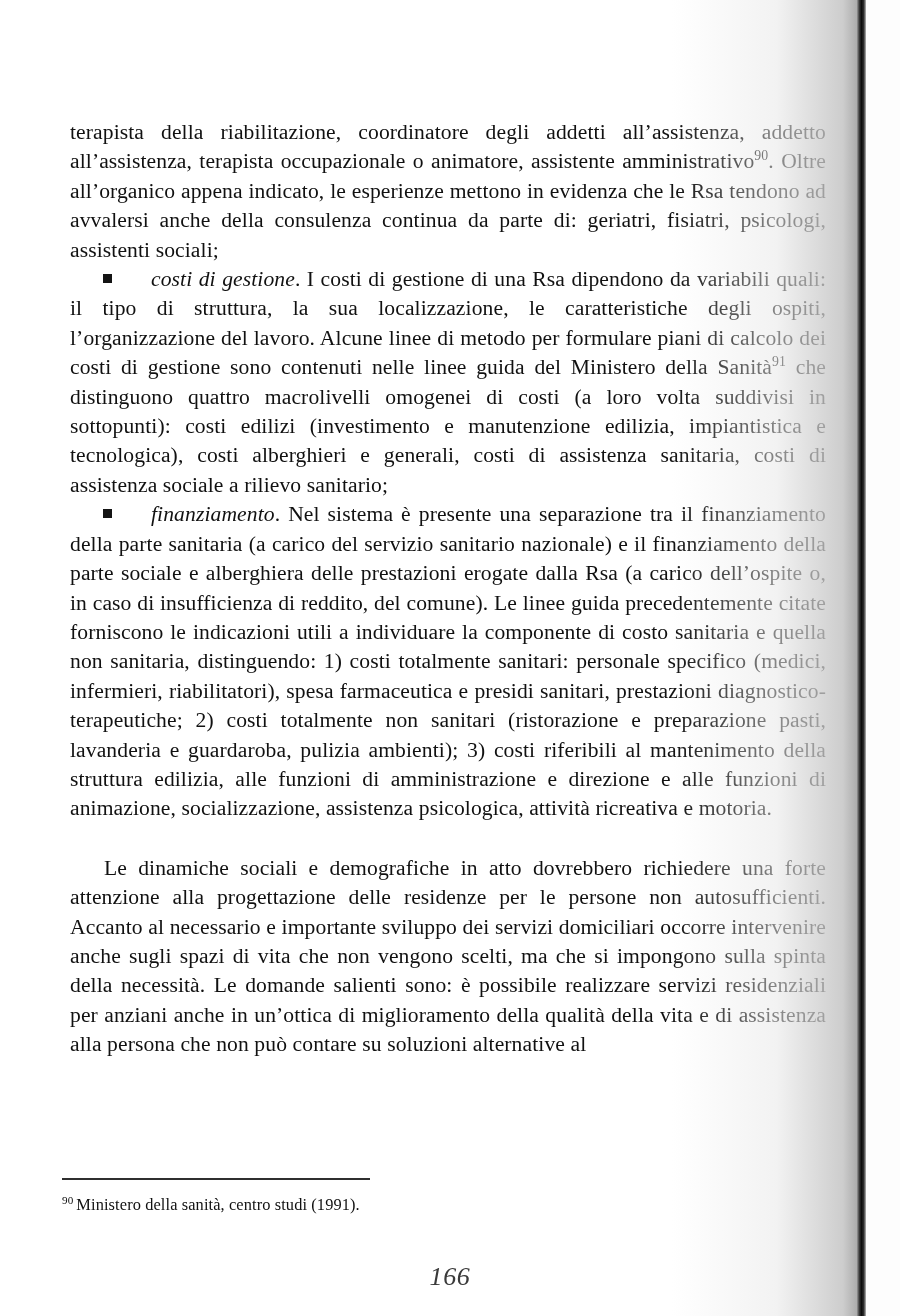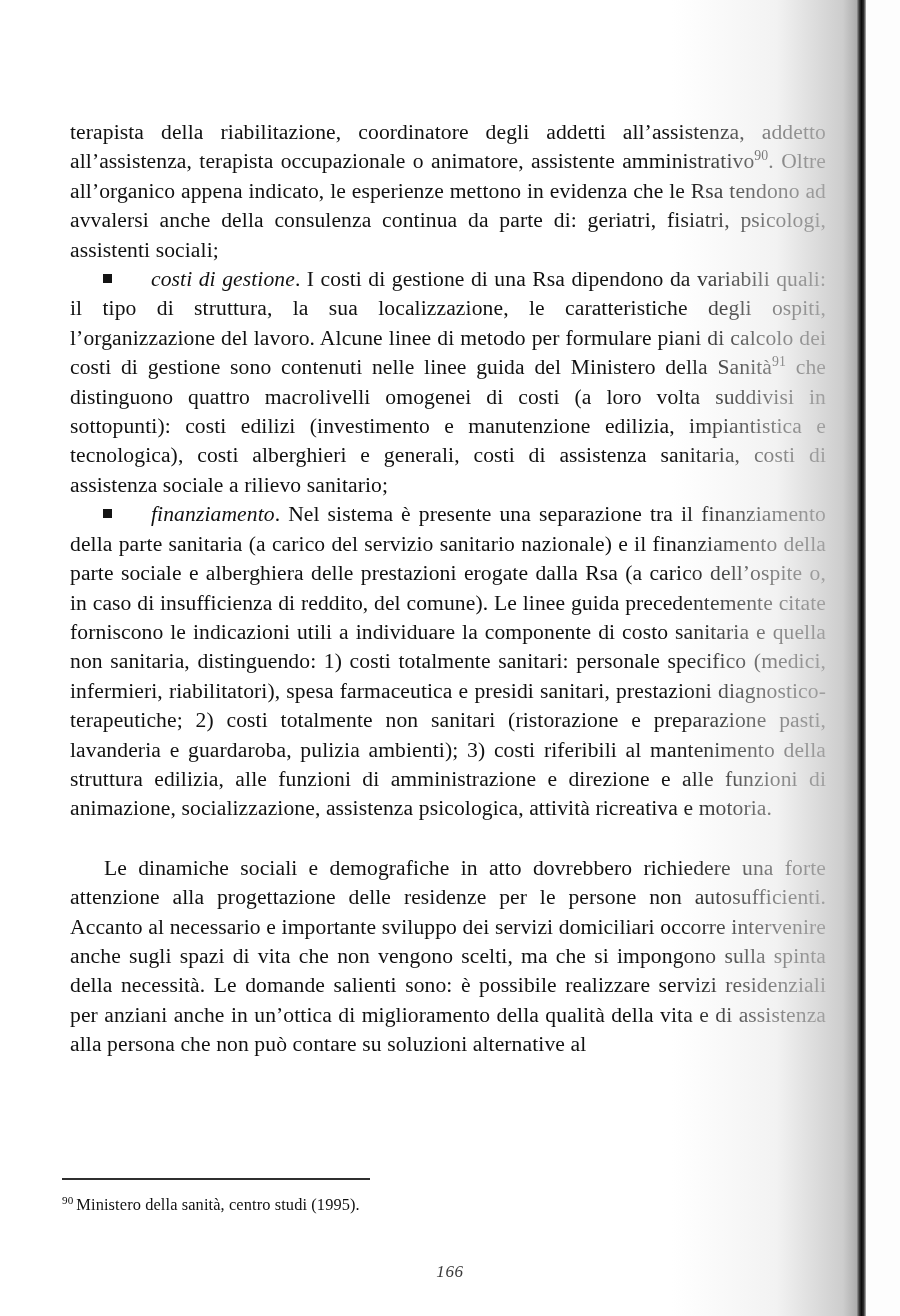--- a/index.html
+++ b/index.html
@@ -140,21 +140,21 @@
     line-height: 0;
     margin-right: 3px;
   }
 
   .page-number {
     position: absolute;
     left: 0;
     right: 0;
     top: 1262px;
     text-align: center;
-    font-size: 17px;
+    font-size: 26px;
     font-style: italic;
     color: #3a3a3a;
     letter-spacing: 0.6px;
   }
 </style>
 </head>
 <body>
 
 <div class="page-surface"></div>
 
@@ -167,20 +167,20 @@
   <p class="bullet-par"><span class="bullet-mark"></span><span class="ital">finanziamento</span><span>. Nel sistema è presente una separazione tra il finanziamento della parte sanitaria (a carico del servizio sanitario nazionale) e il finanziamento della parte sociale e alberghiera delle prestazioni erogate dalla Rsa (a carico dell’ospite o, in caso di insufficienza di reddito, del comune). Le linee guida precedentemente citate forniscono le indicazioni utili a individuare la componente di costo sanitaria e quella non sanitaria, distinguendo: 1) costi totalmente sanitari: personale specifico (medici, infermieri, riabilitatori), spesa farmaceutica e presidi sanitari, prestazioni diagnostico-terapeutiche; 2) costi totalmente non sanitari (ristorazione e preparazione pasti, lavanderia e guardaroba, pulizia ambienti); 3) costi riferibili al mantenimento della struttura edilizia, alle funzioni di amministrazione e direzione e alle funzioni di animazione, socializzazione, assistenza psicologica, attività ricreativa e motoria.</span></p>
 
   <div class="gap-par"></div>
 
   <p class="body-par indent-first">Le dinamiche sociali e demografiche in atto dovrebbero richiedere una forte attenzione alla progettazione delle residenze per le persone non autosufficienti. Accanto al necessario e importante sviluppo dei servizi domiciliari occorre intervenire anche sugli spazi di vita che non vengono scelti, ma che si impongono sulla spinta della necessità. Le domande salienti sono: è possibile realizzare servizi residenziali per anziani anche in un’ottica di miglioramento della qualità della vita e di assistenza alla persona che non può contare su soluzioni alternative al</p>
 
 </div>
 
 <div class="footnotes">
   <div class="fn-rule"></div>
-  <p class="fn-line"><sup>90</sup><span>Ministero della sanità, centro studi (1995).</span></p>
+  <p class="fn-line"><sup>90</sup><span>Ministero della sanità, centro studi (1991).</span></p>
 </div>
 
 <div class="page-number">166</div>
 
 <div class="scan-shade"></div>
 <div class="gutter"></div>
 <div class="gutter-outer"></div>
 
 </body></html>

